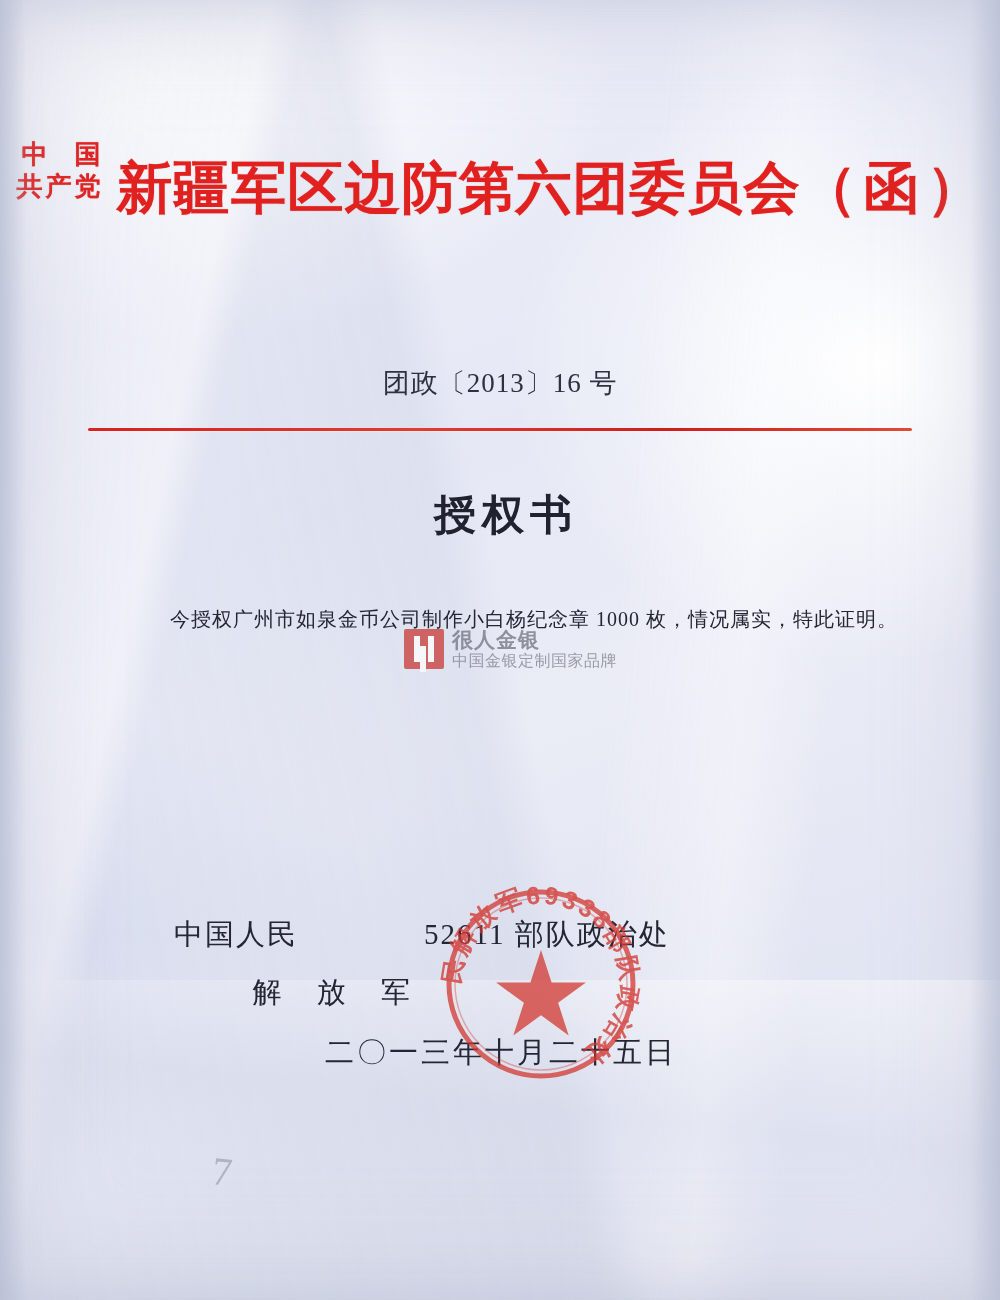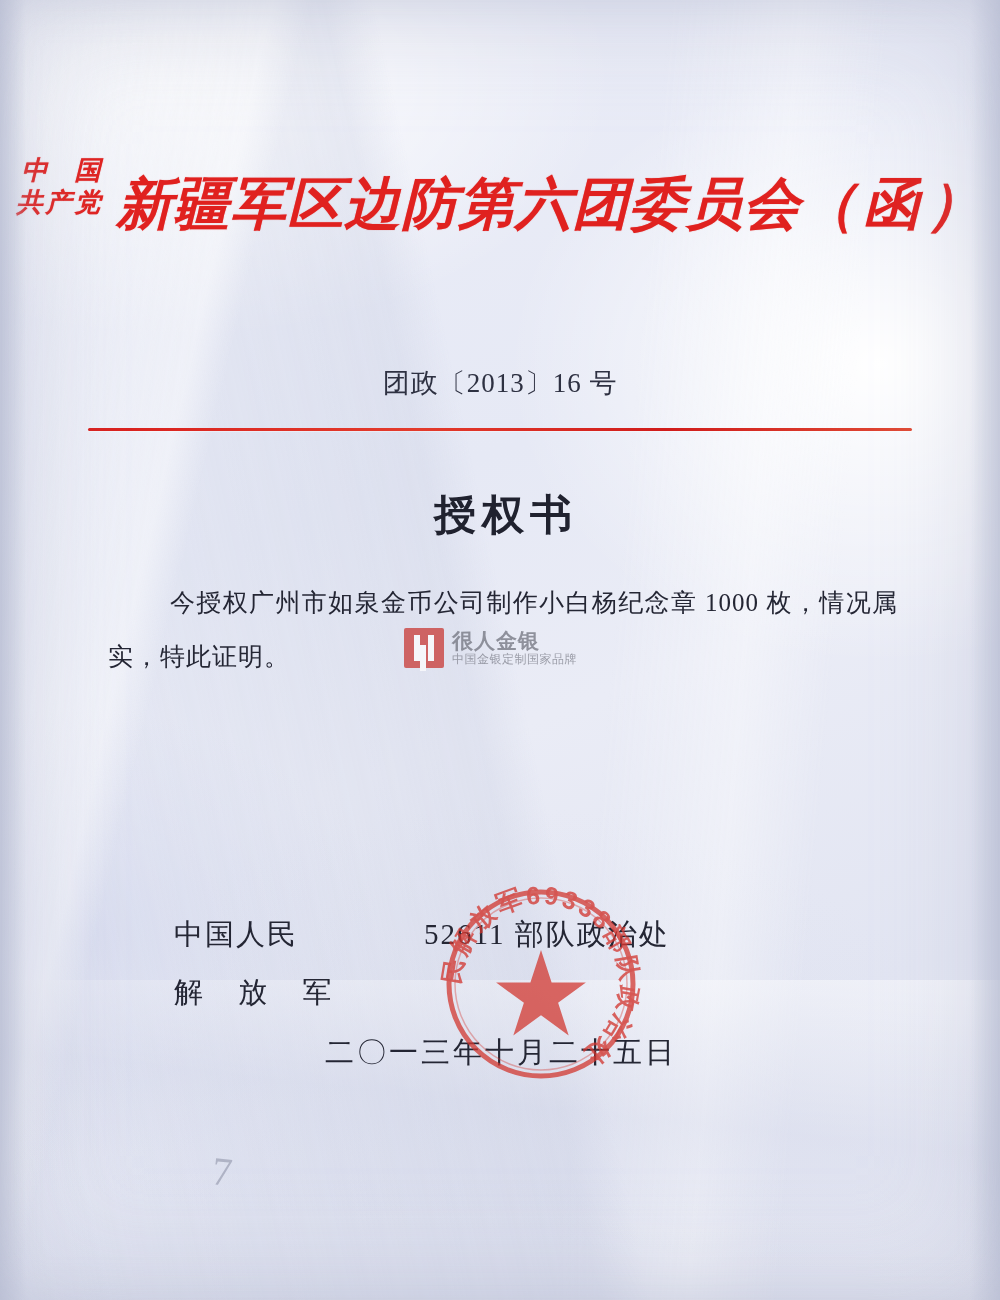--- a/index.html
+++ b/index.html
@@ -57,26 +57,25 @@
   .edge-right {
     position: absolute; right: 0; top: 0; width: 30px; height: 1300px;
     background: linear-gradient(270deg, rgba(176,182,206,.5), rgba(176,182,206,0));
     pointer-events: none;
   }
 
   
   .letterhead {
     position: absolute;
     left: 0; right: 0;
-    top: 140px;
+    top: 124px;
     display: flex;
     align-items: center;
     justify-content: center;
     color: #e0211f;
-    font-style: italic;
   }
   .lh-party {
     display: flex;
     flex-direction: column;
     justify-content: center;
     margin-right: 6px;
     font-family: "Liberation Sans", sans-serif;
     font-weight: bold;
     font-size: 26px;
     line-height: 1.25;
@@ -132,24 +131,24 @@
     font-family: "Liberation Sans", sans-serif;
     font-weight: bold;
     font-size: 42px;
     letter-spacing: 6px;
     color: #20222f;
   }
 
   
   .body-text {
     position: absolute;
-    top: 576px;
+    top: 592px;
     left: 108px;
     width: 790px;
-    font-size: 25px;
+    font-size: 20px;
     line-height: 54px;
     color: #242634;
     text-align: justify;
     letter-spacing: 1px;
     text-indent: 62px;
   }
 
   
   .sign-block {
     position: absolute;
@@ -163,21 +162,21 @@
   .sign-line {
     display: flex;
     justify-content: center;
   }
   .sign-row1 { margin-left: -52px; }
   .sign-row2 { margin-left: -52px; margin-top: 18px; }
   .sign-left {
     width: 250px;
     text-align: left;
   }
-  .sign-left.spaced { letter-spacing: 14px; }
+  .sign-left.spaced { letter-spacing: 14px; text-align: right; }
   .sign-right {
     width: 330px;
     text-align: left;
   }
   .sign-date {
     margin-top: 20px;
     text-align: center;
     font-size: 29px;
     letter-spacing: 3px;
     padding-left: 22px;
@@ -234,21 +233,21 @@
   }
   .wm-title {
     font-family: "Liberation Sans", sans-serif;
     font-size: 21px;
     font-weight: bold;
     color: #6d6f7a;
     letter-spacing: 1px;
   }
   .wm-sub {
     font-family: Liberation Serif, serif;
-    font-size: 12px;
+    font-size: 16px;
     color: #7b7d88;
     letter-spacing: .5px;
   }
 
   
   .pencil {
     position: absolute;
     left: 212px;
     top: 1148px;
     font-size: 40px;

